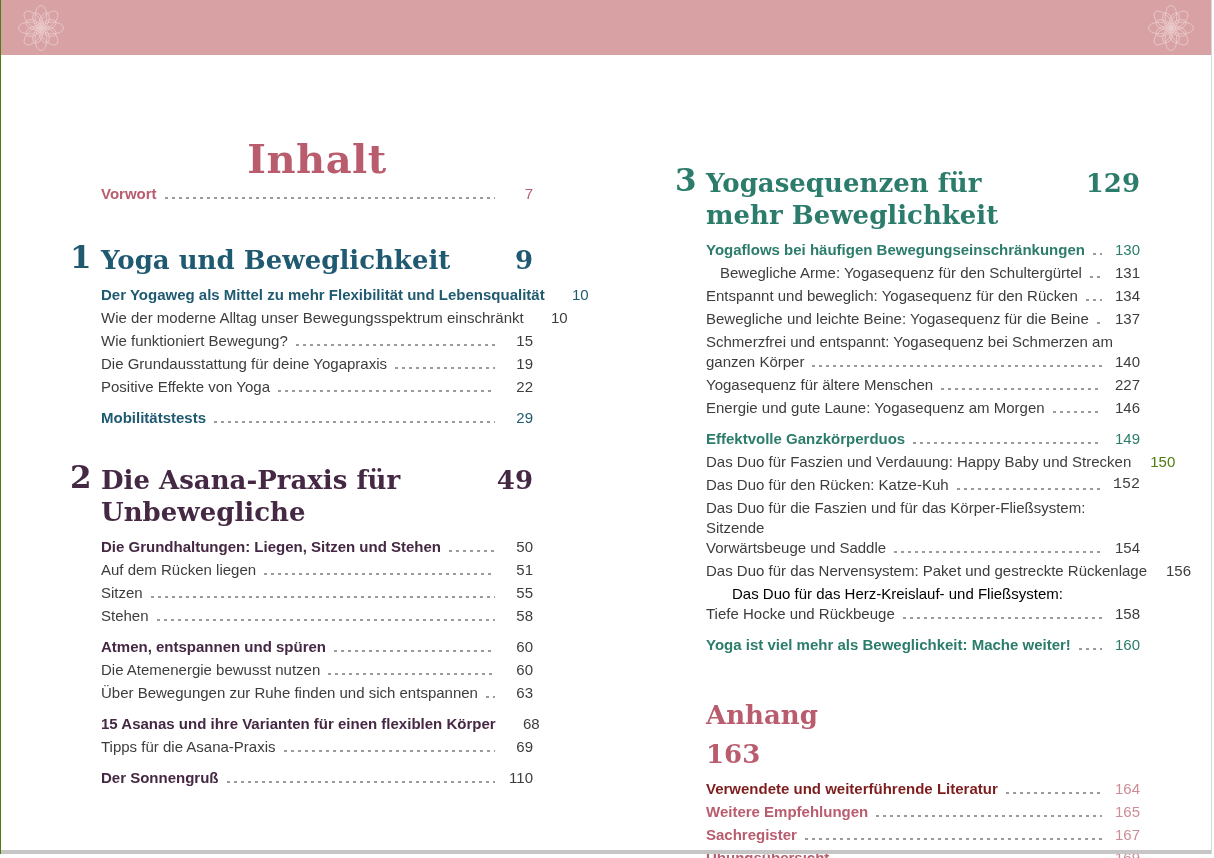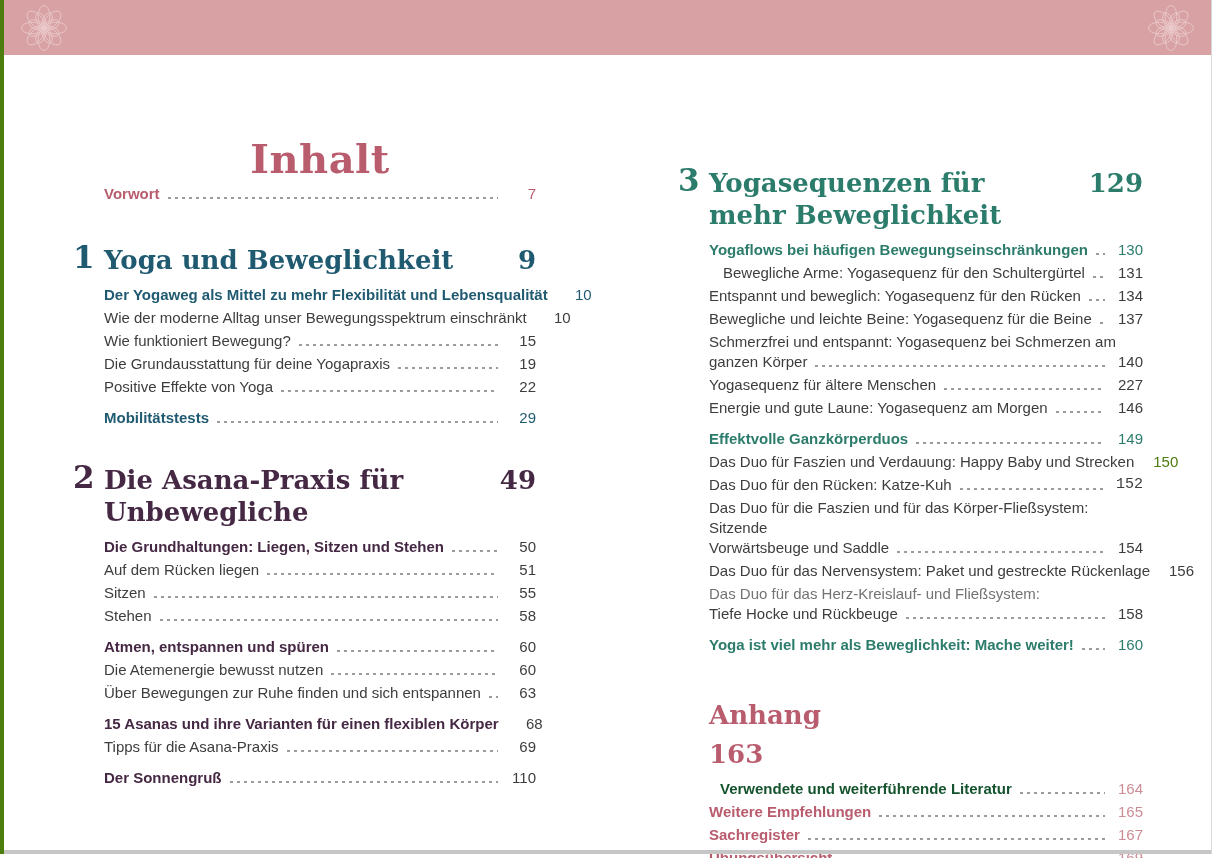--- a/index.html
+++ b/index.html
@@ -2,21 +2,21 @@
 <html><head>
 <meta charset="utf-8">
 <style>
   html,body{margin:0;padding:0;}
   body{
     width:1214px;height:858px;position:relative;background:#ffffff;
     font-family:"Liberation Sans", sans-serif;overflow:hidden;
   }
   .page-frame{
     position:absolute;left:0;top:0;width:1212px;height:854px;
-    border-left:4px solid #4d7c0f;border-right:1px solid #d8d8d8;box-sizing:border-box;
+    border-left:1px solid #4d7c0f;border-right:1px solid #d8d8d8;box-sizing:border-box;
   }
   .banner{
     position:absolute;left:0;top:0;width:100%;height:55px;background:#d8a2a4;
   }
   .mandala{position:absolute;top:1px;}
   .mandala.left{left:13px;}
   .mandala.right{right:13px;}
   .bottom-strip{
     position:absolute;left:0;bottom:0;width:100%;height:4px;background:#c6c6c6;
   }
@@ -290,41 +290,41 @@
               <span class="dots" style="background-image: radial-gradient(circle, rgb(155, 155, 155) 1.2px, transparent 1.5px);"></span>
               <span class="num" style="color: rgb(61, 61, 61);">154</span>
             </div>
           </div>
           <div class="row">
             <span class="lbl" style="color: rgb(61, 61, 61);">Das Duo für das Nervensystem: Paket und gestreckte Rückenlage</span>
             <span class="dots" style="background-image: radial-gradient(circle, rgb(155, 155, 155) 1.2px, transparent 1.5px);"></span>
             <span class="num" style="color: rgb(61, 61, 61);">156</span>
           </div>
           <div class="entry2">
-            <div class="l1" style="color: #737373;">Das Duo für das Herz-Kreislauf- und Fließsystem:</div>
+            <div class="l1" style="color: #000000; margin-left: 26px;">Das Duo für das Herz-Kreislauf- und Fließsystem:</div>
             <div class="row">
               <span class="lbl" style="color: rgb(61, 61, 61);">Tiefe Hocke und Rückbeuge</span>
               <span class="dots" style="background-image: radial-gradient(circle, rgb(155, 155, 155) 1.2px, transparent 1.5px);"></span>
               <span class="num" style="color: rgb(61, 61, 61);">158</span>
             </div>
           </div>
           <div class="row bold gap">
             <span class="lbl" style="color: rgb(44, 124, 108);">Yoga ist viel mehr als Beweglichkeit: Mache weiter!</span>
             <span class="dots" style="background-image: radial-gradient(circle, rgb(155, 155, 155) 1.2px, transparent 1.5px);"></span>
             <span class="num" style="color: rgb(44, 124, 108);">160</span>
           </div>
         </div>
         <div class="chapter mt-ch" style="margin-top: 44px;">
           <div class="chapter-head" style="color: rgb(185, 92, 110); flex-direction: column;">
             <span>Anhang</span>
             <span class="head-dots" style="background-image: radial-gradient(circle, rgb(185, 92, 110) 2px, transparent 2.3px);"></span>
             <span class="head-page">163</span>
           </div>
           <div class="row bold">
-            <span class="lbl" style="color: #14532d; margin-left: 11px;">Verwendete und weiterführende Literatur</span>
+            <span class="lbl" style="color: #7f1d1d;">Verwendete und weiterführende Literatur</span>
             <span class="dots" style="background-image: radial-gradient(circle, rgb(155, 155, 155) 1.2px, transparent 1.5px);"></span>
             <span class="num" style="color: rgb(204, 141, 150);">164</span>
           </div>
           <div class="row bold">
             <span class="lbl" style="color: rgb(185, 92, 110);">Weitere Empfehlungen</span>
             <span class="dots" style="background-image: radial-gradient(circle, rgb(155, 155, 155) 1.2px, transparent 1.5px);"></span>
             <span class="num" style="color: rgb(204, 141, 150);">165</span>
           </div>
           <div class="row bold">
             <span class="lbl" style="color: rgb(185, 92, 110);">Sachregister</span>

